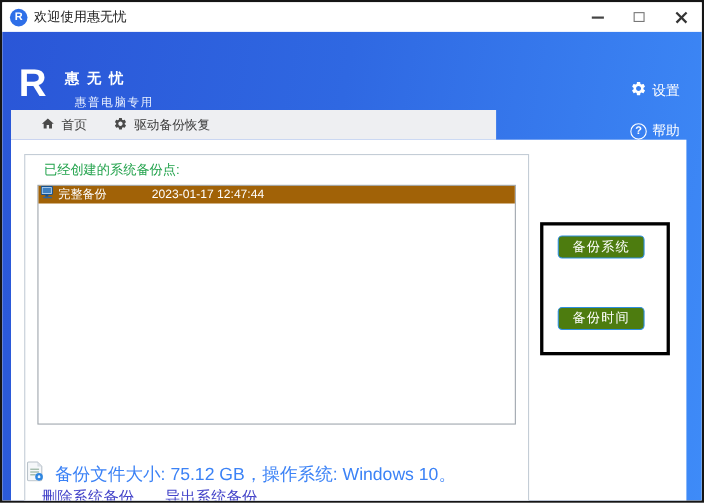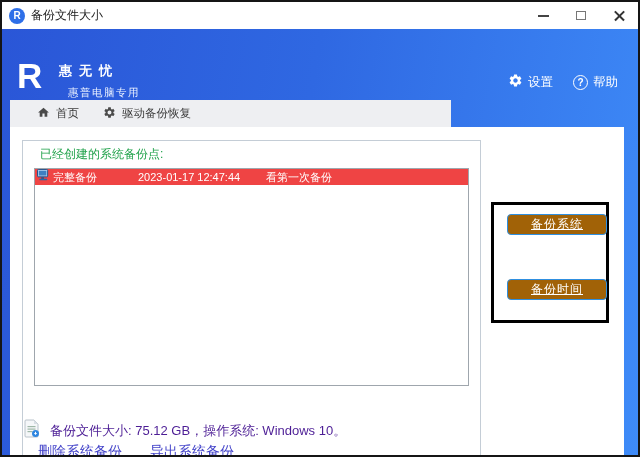--- a/index.html
+++ b/index.html
@@ -30,21 +30,21 @@
   .glyph-close::before { transform: rotate(45deg); }
   .glyph-close::after { transform: rotate(-45deg); }
   
   .frame {
     position: absolute; left: 0; top: 27px; right: 0; bottom: 0;
     background: linear-gradient(100deg, #2A56D7 0%, #2F68E2 45%, #3E8BF8 100%);
   }
   .hdr-logo { position: absolute; left: 15px; top: 29px; color: #fff; font-size: 35px; font-weight: bold; line-height: 1; letter-spacing: -2px; }
   .hdr-title { position: absolute; left: 57px; top: 33px; color: #fff; font-size: 13px; font-weight: bold; letter-spacing: 7px; }
   .hdr-sub { position: absolute; left: 66px; top: 57px; color: #EAF1FF; font-size: 10.5px; letter-spacing: 1.5px; }
-  .hdr-actions { position: absolute; right: 20px; top: 44px; display: flex; gap: 20px; }
+  .hdr-actions { position: absolute; right: 20px; top: 44px; display: flex; gap: 20px; flex-direction: column; }
   .hdr-action { display: flex; align-items: center; gap: 5px; color: #fff; font-size: 12.5px; cursor: default; }
   .help-circle {
     width: 15px; height: 15px; border: 1.6px solid #fff; border-radius: 50%;
     display: flex; align-items: center; justify-content: center;
     font-size: 10px; font-weight: bold; color: #fff;
   }
   
   .tabbar {
     position: absolute; left: 8px; top: 71px; width: 441px; height: 27px;
     background: #EEEFF2; display: flex; align-items: stretch;
@@ -63,50 +63,50 @@
   .content { position: absolute; left: 8px; top: 98px; width: 614px; height: 332px; background: #fff; }
   .panel { position: absolute; left: 12px; top: 13px; width: 459px; height: 328px; border: 1px solid #C4CDD6; background: #fff; }
   .panel-label { position: absolute; left: 15px; top: 5px; font-size: 12px; color: #21A24B; background: #fff; padding: 0 2px; }
   .table { position: absolute; left: 11px; top: 27px; width: 435px; height: 218px; border: 1px solid #9FA6AD; background: #fff; }
   .thead { display: flex; height: 17px; border-bottom: 1px solid #E3E3E3; }
   .th {
     font-size: 11px; color: #222; line-height: 16px; padding-left: 6px;
     border-right: 1px solid #E3E3E3; overflow: hidden;
   }
   .th-type { width: 97px; } .th-time { width: 128px; } .th-desc { flex: 1; border-right: none; }
-  .trow { display: flex; height: 16px; background: #ef4444; color: #fff; font-size: 11px; line-height: 16px; }
+  .trow { display: flex; height: 16px; background: #a16207; color: #fff; font-size: 11px; line-height: 16px; }
   .td { padding-left: 6px; overflow: hidden; white-space: nowrap; }
   .td-type { width: 97px; display: flex; align-items: center; gap: 3px; padding-left: 2px; }
   .td-time { width: 128px; } .td-desc { flex: 1; }
   .panel-links { position: absolute; left: 15px; bottom: 6px; display: flex; gap: 28px; }
   .plink { font-size: 14px; color: #4343C9; cursor: default; }
   
   .annotation { position: absolute; left: 481px; top: 75px; width: 118px; height: 121px; border: 3px solid #000; }
   .act-btn {
-    position: absolute; left: 497px; width: 100px; height: 21px;
-    background: #a16207; border: 1px solid #2F8FE0; border-radius: 4px;
+    position: absolute; left: 497px; width: 79px; height: 21px;
+    background: #4d7c0f; border: 1px solid #2F8FE0; border-radius: 4px;
     color: #fff; font-size: 12px; display: flex; align-items: center; justify-content: center;
-    letter-spacing: 1px; cursor: default; text-decoration: underline;
+    letter-spacing: 1px; cursor: default;
   }
   .btn-backup { top: 87px; }
   .btn-restore { top: 152px; }
   
   .statusbar { position: absolute; left: 14px; top: 292px; display: flex; align-items: center; gap: 10px; }
-  .status-text { font-size: 13px; color: #4c1d95; }
+  .status-text { font-size: 16px; color: #3b82f6; }
 </style>
 </head>
 <body>
 
 <div class="window">
 
   <div class="titlebar">
     <div class="tb-badge">
       <span>R</span>
     </div>
-    <span class="tb-title">备份文件大小</span>
+    <span class="tb-title">欢迎使用惠无忧</span>
     <div class="tb-controls">
       <div class="tb-btn">
           <div class="glyph-min"></div>
         </div>
       <div class="tb-btn">
           <div class="glyph-max"></div>
         </div>
       <div class="tb-btn">
           <div class="glyph-close"></div>
         </div>
@@ -164,21 +164,20 @@
                 <svg width="13" height="12" viewBox="0 0 14 13">
                     <rect x="0.5" y="0.5" width="11" height="8" rx="1" fill="#A8CBEC" stroke="#17518D"></rect>
                     <rect x="2" y="2" width="8" height="5" fill="#3E7FC1"></rect>
                     <rect x="4.5" y="9" width="3" height="1.6" fill="#17518D"></rect>
                     <rect x="2.5" y="10.6" width="8.5" height="1.6" rx="0.5" fill="#2B66A5"></rect>
                   </svg>
               </span>
               <span>完整备份</span>
             </div>
             <div class="td td-time">2023-01-17 12:47:44</div>
-            <div class="td td-desc">看第一次备份</div>
           </div>
         </div>
 
         <div class="panel-links">
           <span class="plink">删除系统备份</span>
           <span class="plink">导出系统备份</span>
         </div>
       </div>
 
       <div class="annotation"></div>

